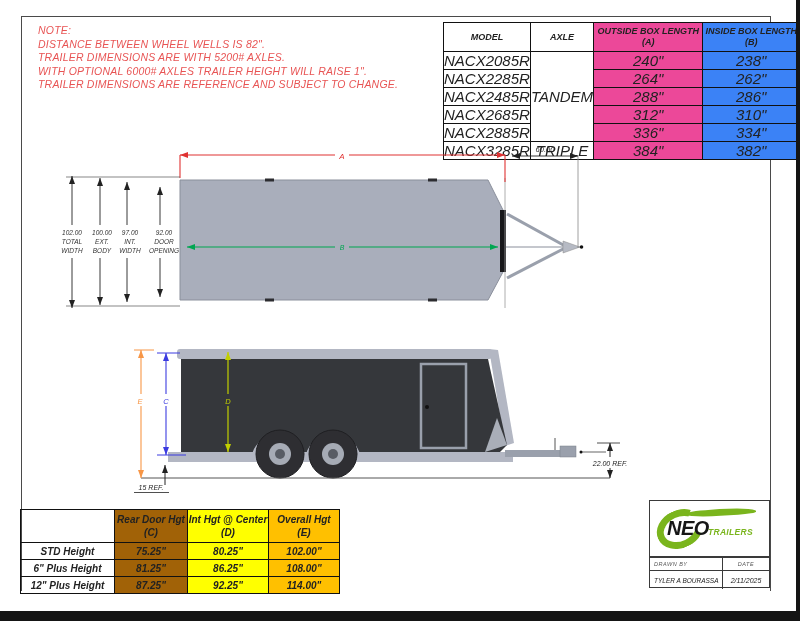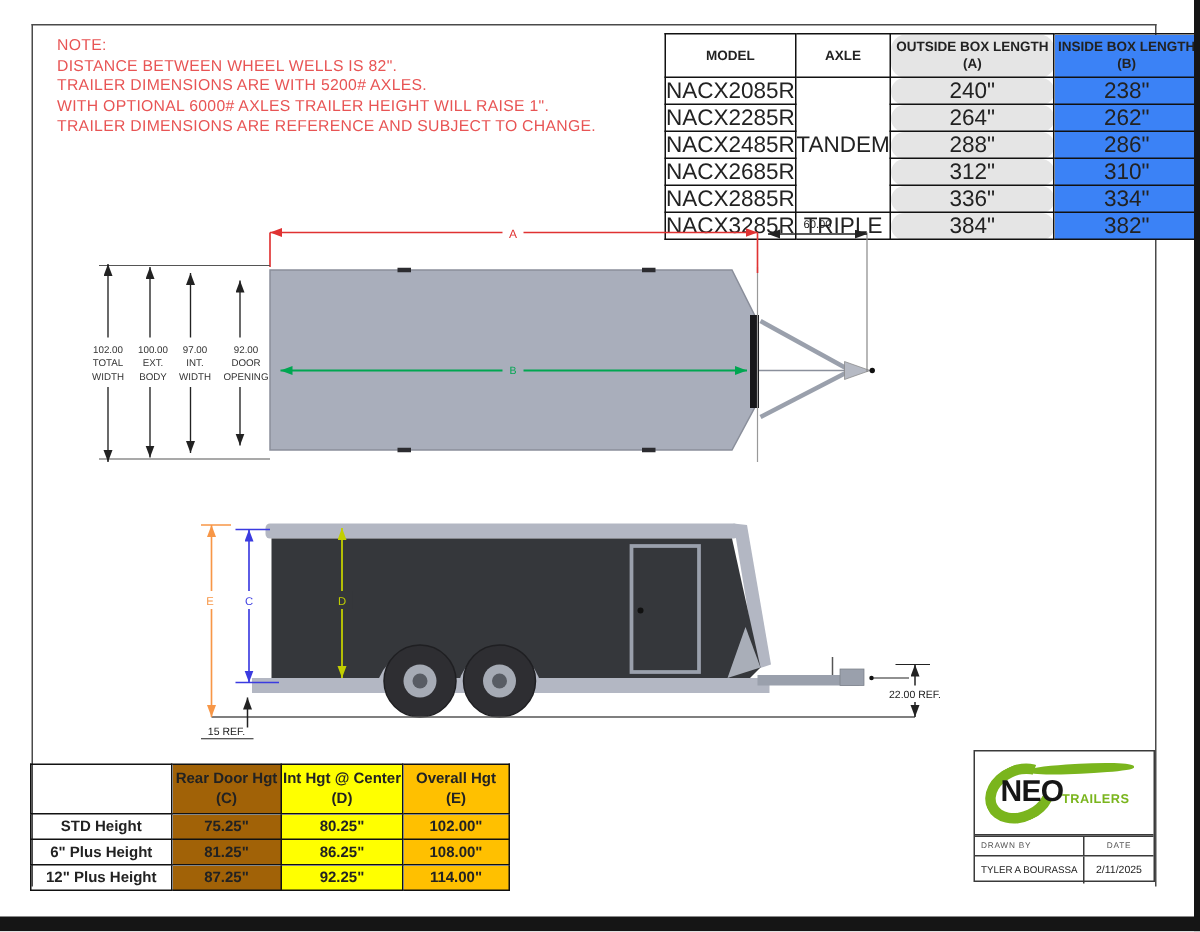--- a/index.html
+++ b/index.html
@@ -1,35 +1,35 @@
 <!DOCTYPE html>
 <html><head>
 <meta charset="utf-8">
 <style>
   html,body{margin:0;padding:0;background:#fff;}
   .page{position:relative;width:800px;height:621px;background:#ffffff;overflow:hidden;
-        font-family:"Liberation Sans",sans-serif;color:#222;}
+        font-family:"Liberation Sans",sans-serif;color:#222;font-style:italic;}
   .edge-right{position:absolute;right:0;top:0;width:4px;height:621px;background:#151515;}
   .edge-bottom{position:absolute;left:0;top:611px;width:800px;height:10px;background:#151515;}
   .frame{position:absolute;left:21px;top:16px;width:748px;height:574px;
          border-top:1px solid #4a4a4a;border-left:1px solid #4a4a4a;border-right:1px solid #4a4a4a;}
 
   
   .notes{position:absolute;left:38px;top:24px;font-size:10.5px;line-height:13.5px;
          color:#E85454;letter-spacing:.2px;white-space:nowrap;}
 
   
   table{border-collapse:collapse;}
   .model-table{position:absolute;left:443px;top:22px;table-layout:fixed;}
   .model-table td,.model-table th{border:1px solid #111;text-align:center;vertical-align:middle;
          padding:0;font-size:15px;overflow:hidden;}
   .model-table th{font-weight:bold;height:28px;font-size:9px;line-height:11px;}
   .model-table td{height:15px;}
   .col-model{width:59px;}.col-axle{width:58px;}.col-out{width:112px;}.col-in{width:99px;}
-  .bg-red{background:#e5e5e5;border-radius:10px;}
+  .bg-red{background:#ec4899;}
   .bg-green{background:#3b82f6;}
 
   
   .tv-svg{position:absolute;left:40px;top:140px;}
   .sv-svg{position:absolute;left:120px;top:330px;}
   svg text{font-family:"Liberation Sans",sans-serif;}
 
   
   .height-table{position:absolute;left:20px;top:509px;table-layout:fixed;}
   .height-table td,.height-table th{border:1px solid #111;text-align:center;vertical-align:middle;

